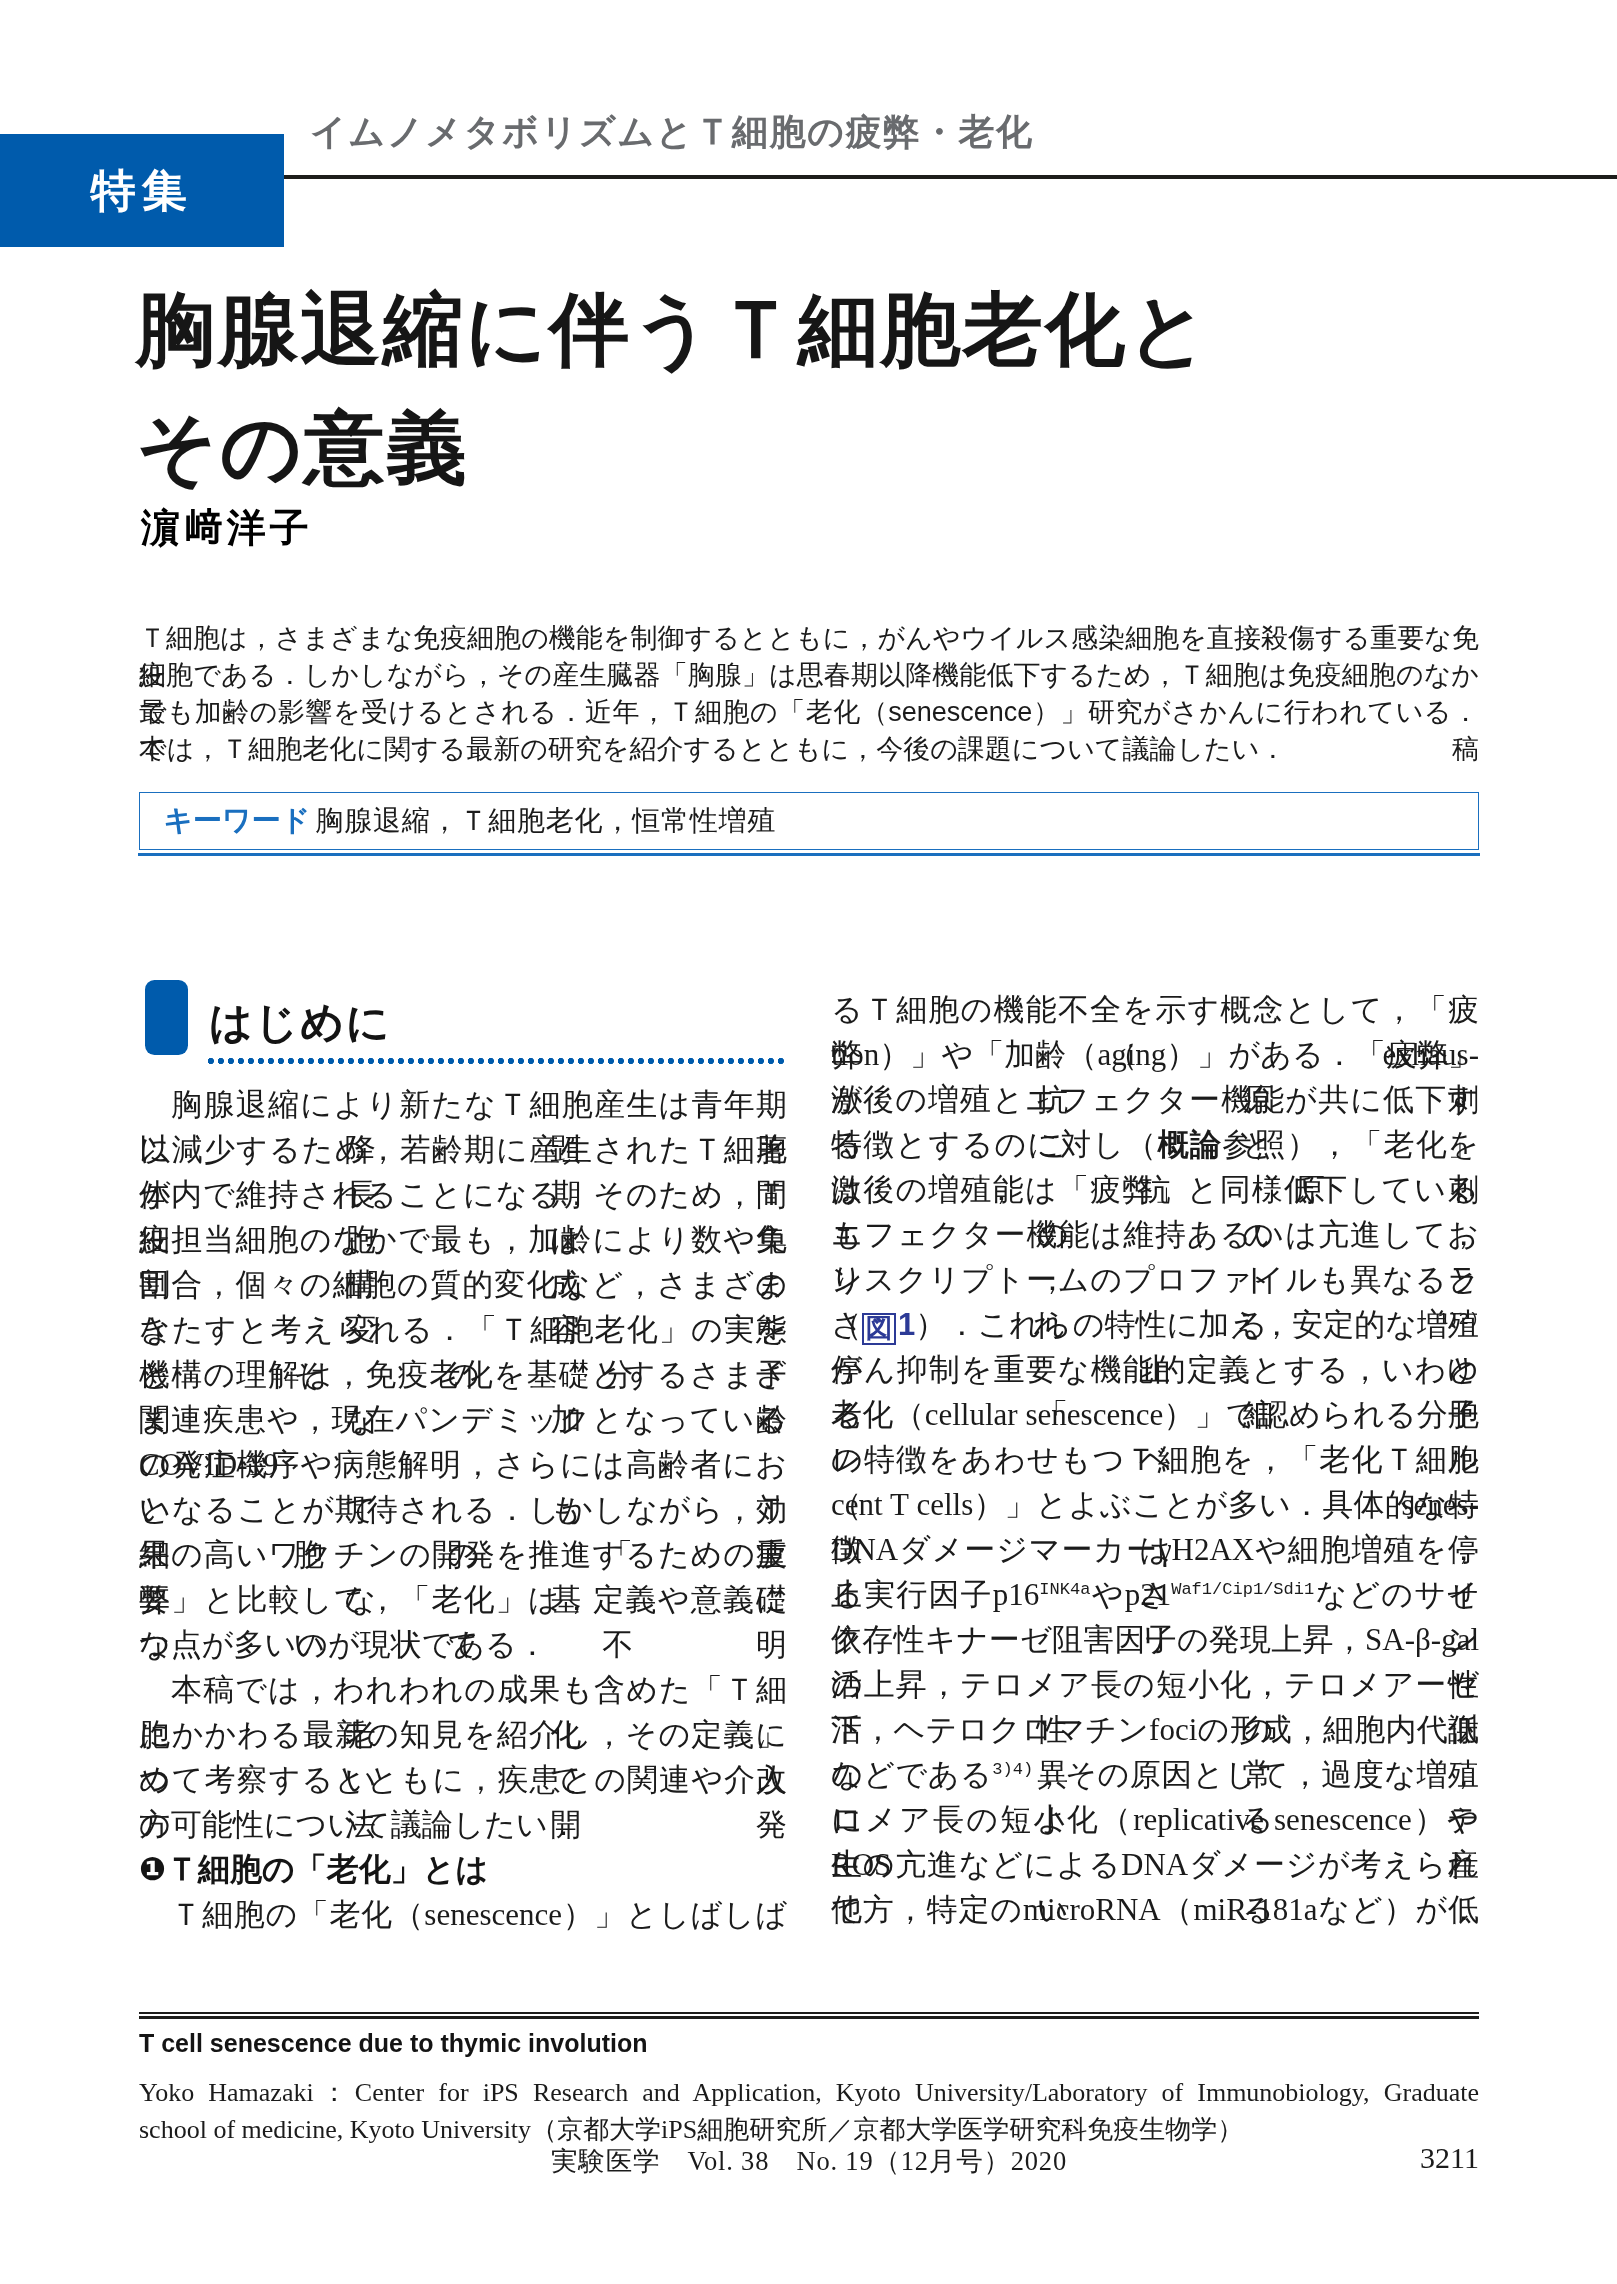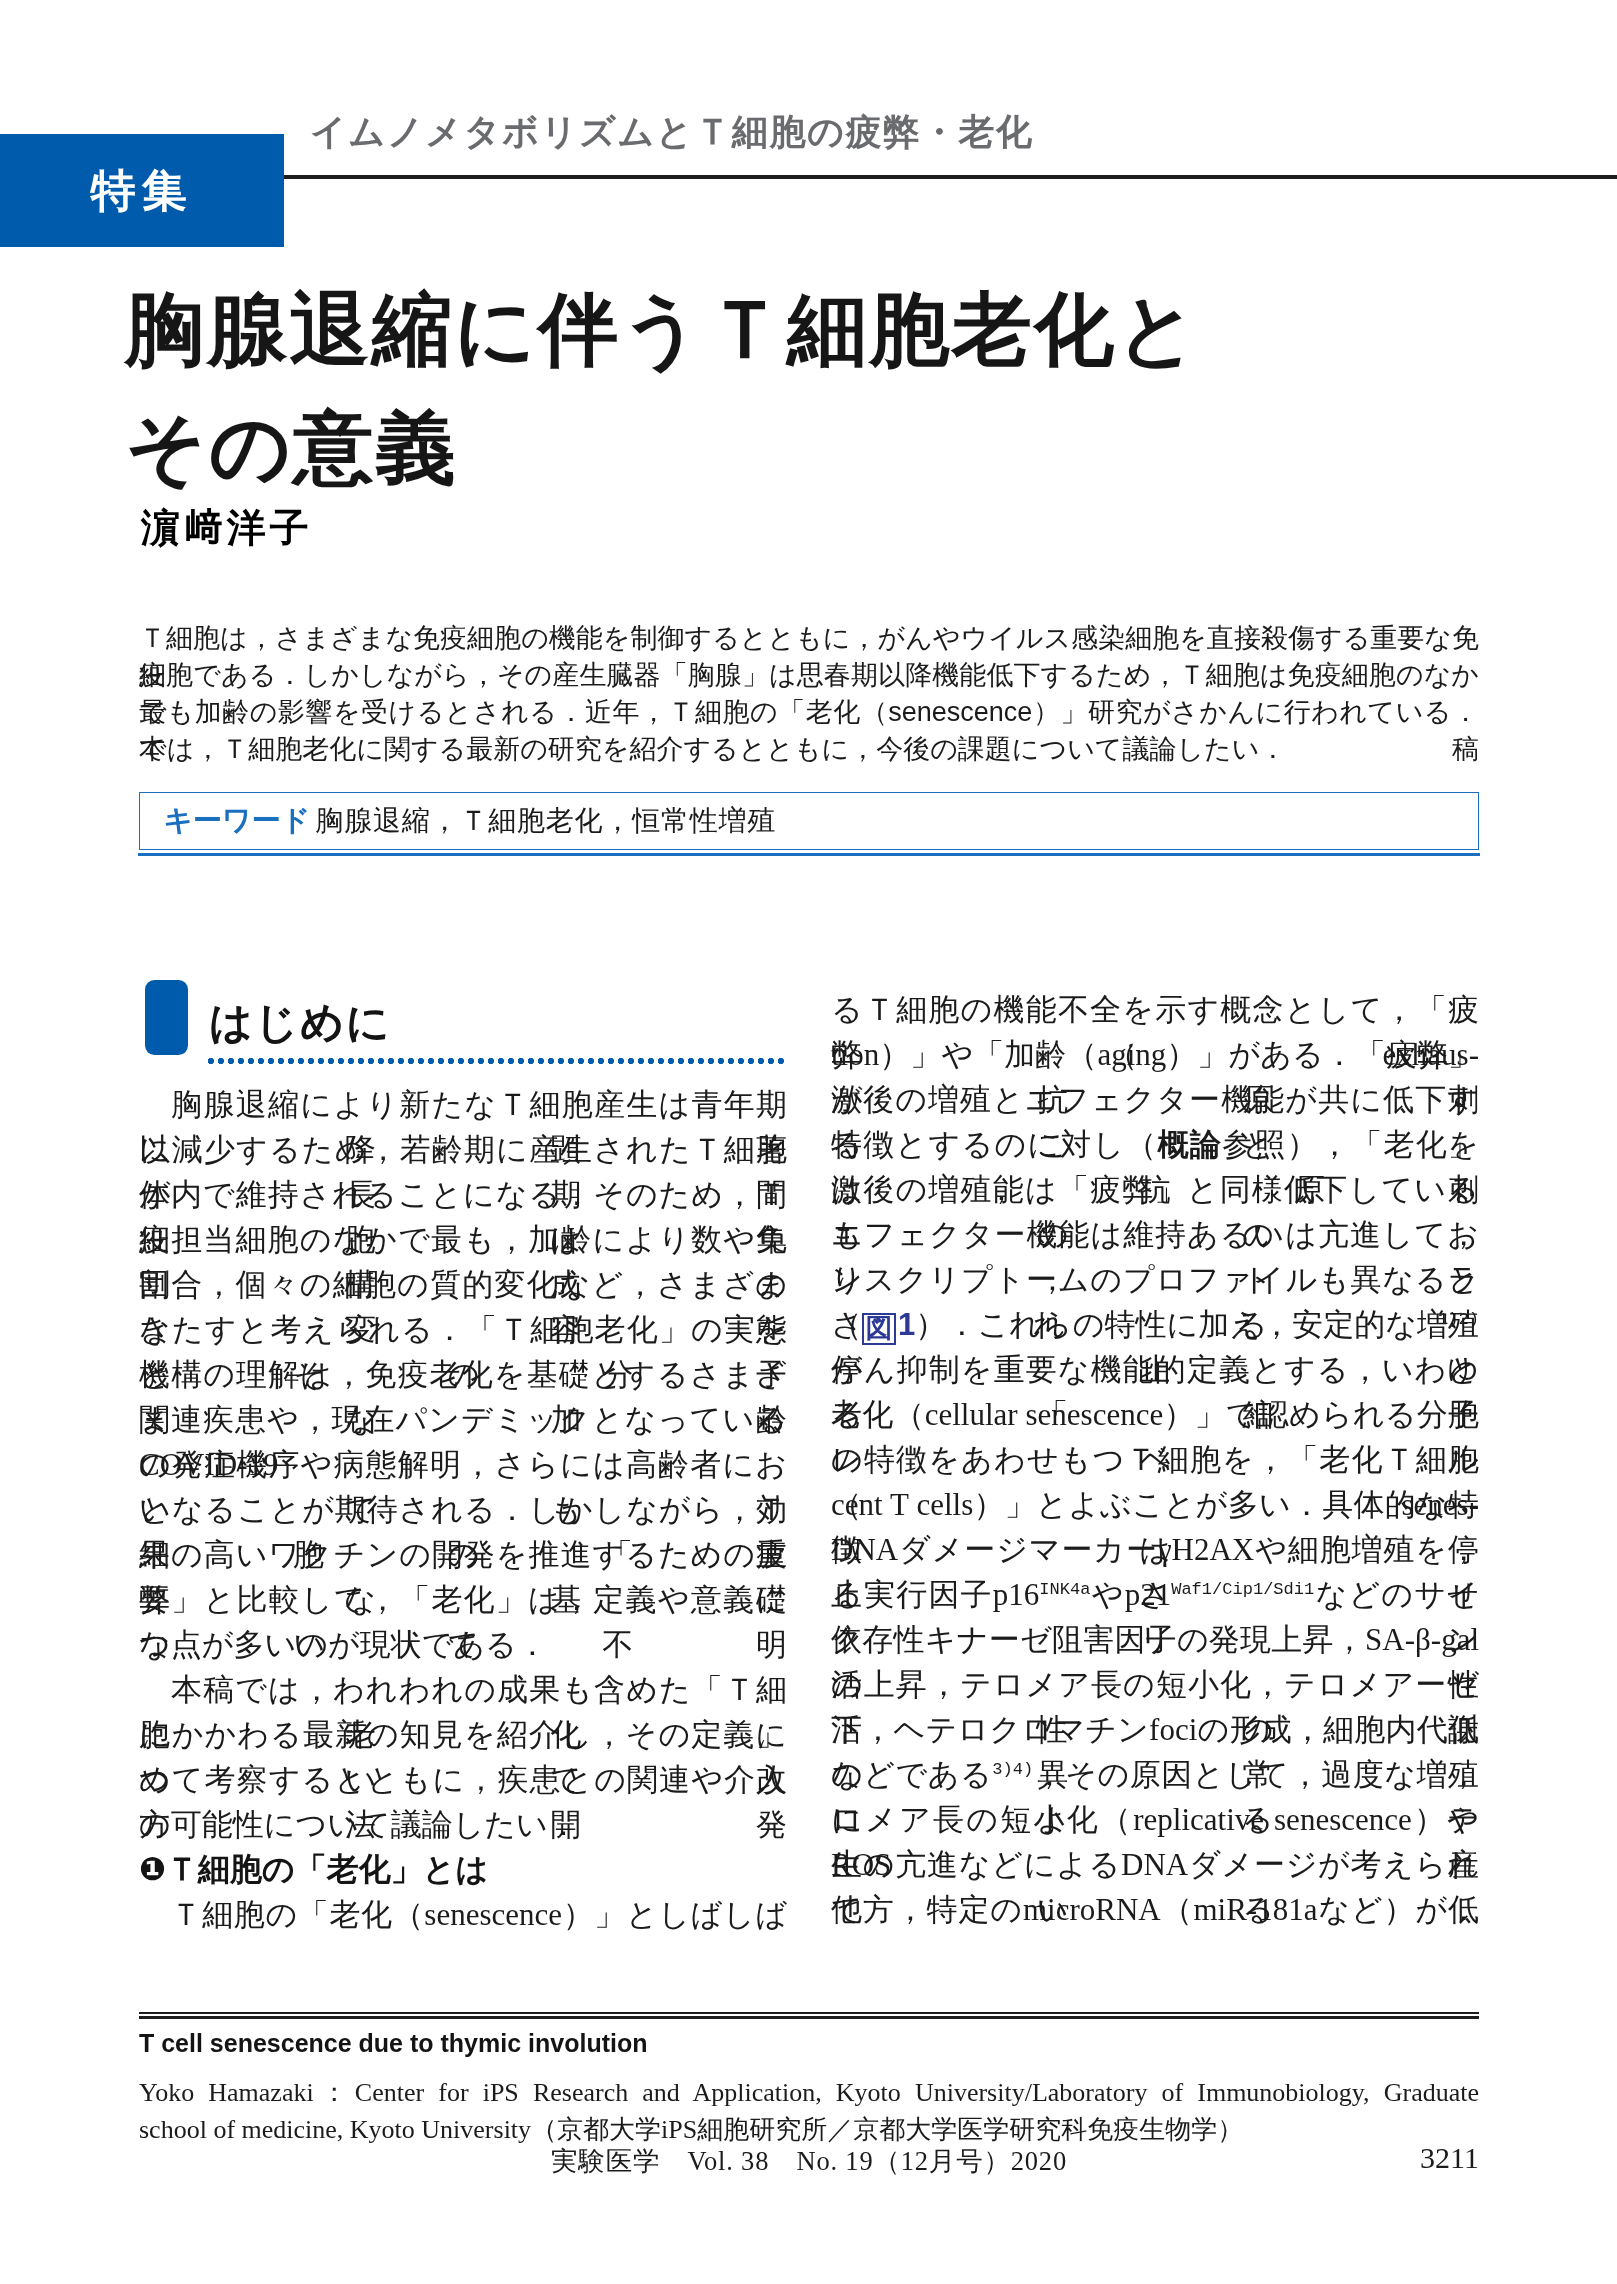--- a/index.html
+++ b/index.html
@@ -10,21 +10,21 @@
 
   
   .feature-box{left:0;top:86px;width:284px;height:113px;background:var(--accent_blue);
     display:flex;align-items:center;justify-content:center;margin-top:48px;}
   .feature-box span{color:#fff;font-size:45px;font-weight:700;letter-spacing:6.2px;}
   .feature-title{left:310px;top:86px;height:92px;display:flex;align-items:center;
     font-size:36px;font-weight:700;color:#696b6e;letter-spacing:1.6px;}
   .feature-rule{left:284px;top:175px;width:1333px;height:3.9px;background:var(--rule_dark);}
 
   
-  .main-title{left:125px;top:271px;font-size:80px;line-height:118px;font-weight:900;
+  .main-title{left:136px;top:271px;font-size:80px;line-height:118px;font-weight:900;
     color:#161616;letter-spacing:2.3px;}
   .author{left:141px;top:501px;font-size:39px;font-weight:700;letter-spacing:3.9px;color:#000000;}
 
   
   .abstract{left:139px;top:620px;width:1340px;}
   .abstract .tl{height:37px;line-height:37px;font-size:27px;}
 
   
   .kw-box{left:139px;top:792px;width:1340px;height:58px;box-sizing:border-box;
     border:1.6px solid var(--keyword_blue);display:flex;align-items:center;}

